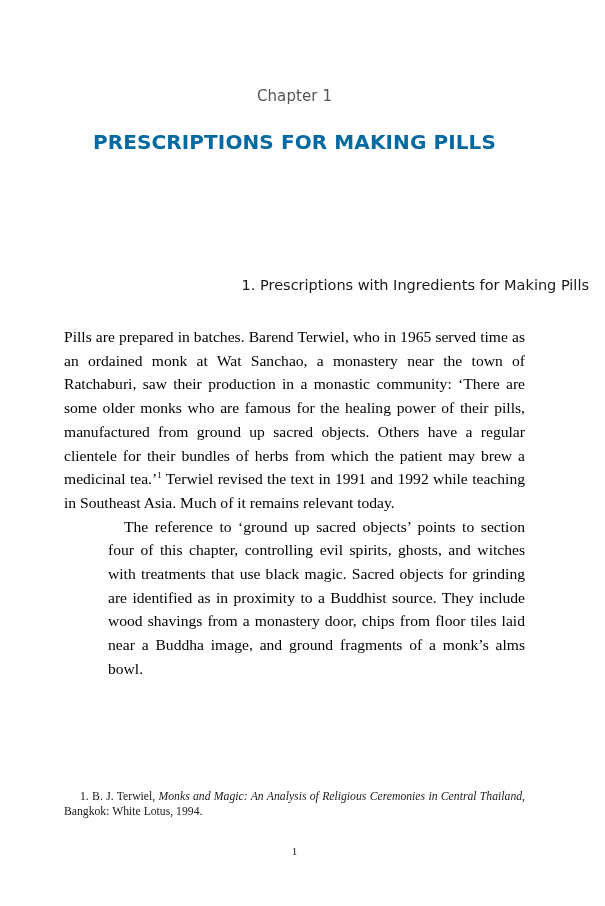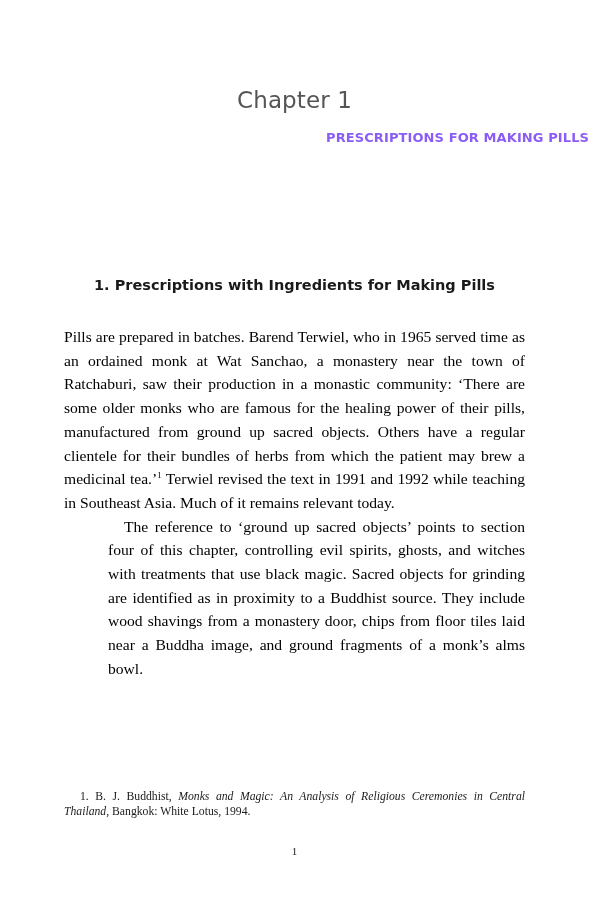--- a/index.html
+++ b/index.html
@@ -21,44 +21,44 @@
       height: 906px;
       background: #ffffff;
     }
     .chapter-label {
       position: absolute;
       top: 87px;
       left: 0;
       width: 589px;
       text-align: center;
       font-family: "DejaVu Sans", sans-serif;
-      font-size: 23px;
+      font-size: 15px;
       color: #555555;
       letter-spacing: 0.1px;
     }
     .chapter-title {
       position: absolute;
       top: 130px;
       left: 0;
       width: 589px;
-      text-align: right;
+      text-align: center;
       font-family: "DejaVu Sans", sans-serif;
       font-weight: bold;
-      font-size: 13px;
-      color: #8b5cf6;
+      font-size: 20px;
+      color: #0369a1;
       letter-spacing: 0.1px;
     }
     .section-heading {
       position: absolute;
       top: 277px;
       left: 0;
       width: 589px;
-      text-align: center;
+      text-align: right;
       font-family: "DejaVu Sans", sans-serif;
-      font-weight: bold;
+      font-weight: normal;
       font-size: 14.5px;
       color: #1a1a1a;
     }
     .body-text {
       position: absolute;
       top: 325px;
       left: 64px;
       width: 461px;
       font-family: "Liberation Serif", serif;
       font-size: 15.6px;
@@ -114,17 +114,17 @@
 
   <div class="chapter-title">PRESCRIPTIONS FOR MAKING PILLS</div>
 
   <div class="section-heading">1. Prescriptions with Ingredients for Making Pills</div>
 
   <div class="body-text">
     <p><span>Pills are prepared in batches. Barend Terwiel, who in 1965 served time as an ordained monk at Wat Sanchao, a monastery near the town of Ratchaburi, saw their production in a monastic community: ‘There are some older monks who are famous for the healing power of their pills, manufactured from ground up sacred objects. Others have a regular clientele for their bundles of herbs from which the patient may brew a medicinal tea.’</span><sup class="fnref">1</sup><span> Terwiel revised the text in 1991 and 1992 while teaching in Southeast Asia. Much of it remains relevant today.</span></p>
     <p class="indent">The reference to ‘ground up sacred objects’ points to section four of this chapter, controlling evil spirits, ghosts, and witches with treatments that use black magic. Sacred objects for grinding are identified as in proximity to a Buddhist source. They include wood shavings from a monastery door, chips from floor tiles laid near a Buddha image, and ground fragments of a monk’s alms bowl.</p>
   </div>
 
-  <div class="footnote"><span class="fn-num">1.</span><span> B. J. Buddhist, </span><em>Monks and Magic: An Analysis of Religious Ceremonies in Central Thailand</em><span>, Bangkok: White Lotus, 1994.</span></div>
+  <div class="footnote"><span class="fn-num">1.</span><span> B. J. Terwiel, </span><em>Monks and Magic: An Analysis of Religious Ceremonies in Central Thailand</em><span>, Bangkok: White Lotus, 1994.</span></div>
 
   <div class="page-number">1</div>
 
 </div>
 
 </body></html>

